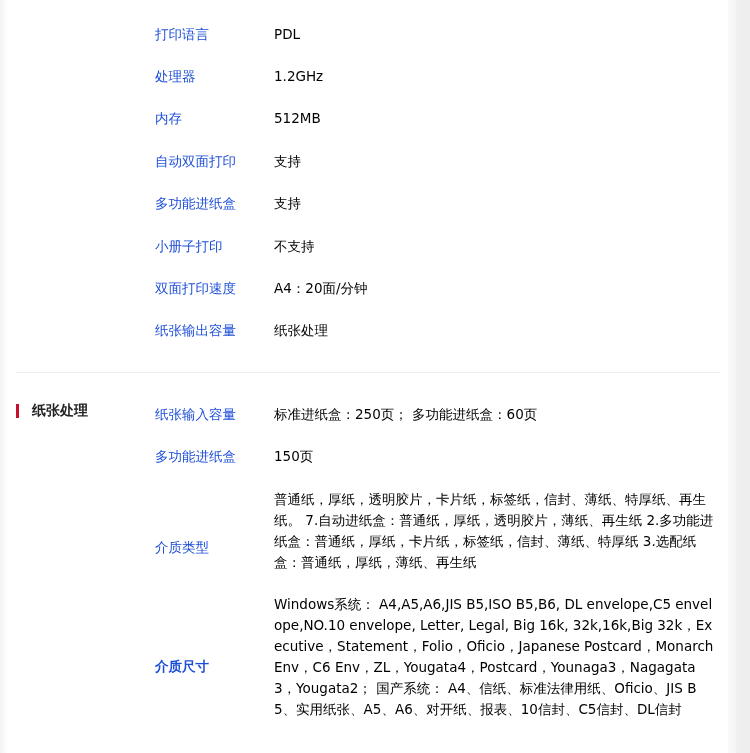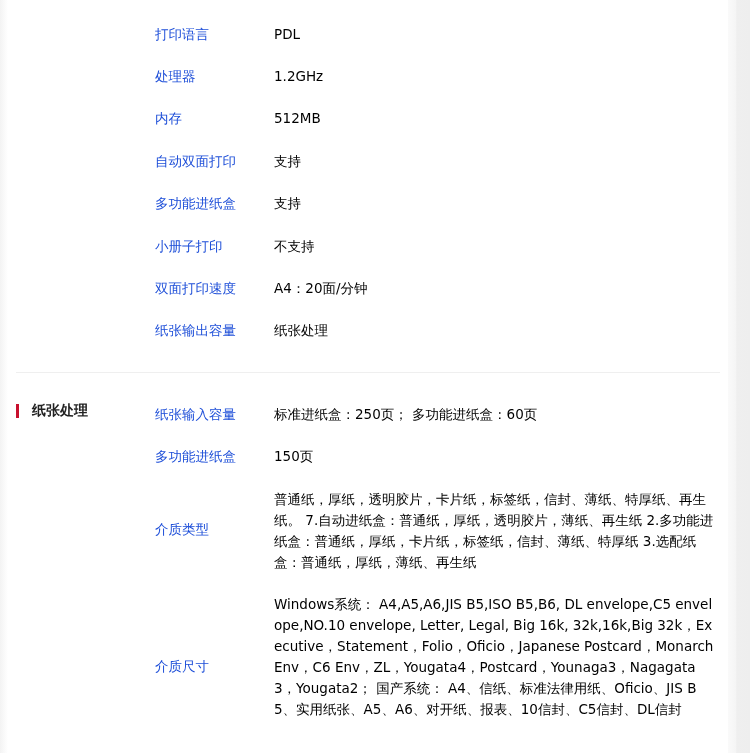--- a/index.html
+++ b/index.html
@@ -124,20 +124,20 @@
 
   <div class="row" style="top:404px;">
     <span class="label">纸张输入容量</span>
     <span class="value">标准进纸盒：250页； 多功能进纸盒：60页</span>
   </div>
   <div class="row" style="top:446px;">
     <span class="label">多功能进纸盒</span>
     <span class="value">150页</span>
   </div>
   <div class="row" style="top:489px;">
-    <span class="label" style="top:30px;">介质类型</span>
+    <span class="label" style="top:48px;">介质类型</span>
     <span class="value">普通纸，厚纸，透明胶片，卡片纸，标签纸，信封、薄纸、特厚纸、再生纸。 7.自动进纸盒：普通纸，厚纸，透明胶片，薄纸、再生纸 2.多功能进纸盒：普通纸，厚纸，卡片纸，标签纸，信封、薄纸、特厚纸 3.选配纸盒：普通纸，厚纸，薄纸、再生纸</span>
   </div>
   <div class="row" style="top:594px;">
-    <span class="label" style="top:62px;">介质尺寸</span>
+    <span class="label" style="top:62px;font-weight:bold;">介质尺寸</span>
     <span class="value">Windows系统： A4,A5,A6,JIS B5,ISO B5,B6, DL envelope,C5 envelope,NO.10 envelope, Letter, Legal, Big 16k, 32k,16k,Big 32k，Executive，Statement，Folio，Oficio，Japanese Postcard，Monarch Env，C6 Env，ZL，Yougata4，Postcard，Younaga3，Nagagata3，Yougata2； 国产系统： A4、信纸、标准法律用纸、Oficio、JIS B5、实用纸张、A5、A6、对开纸、报表、10信封、C5信封、DL信封</span>
   </div>
 </div>
 
 </body></html>

